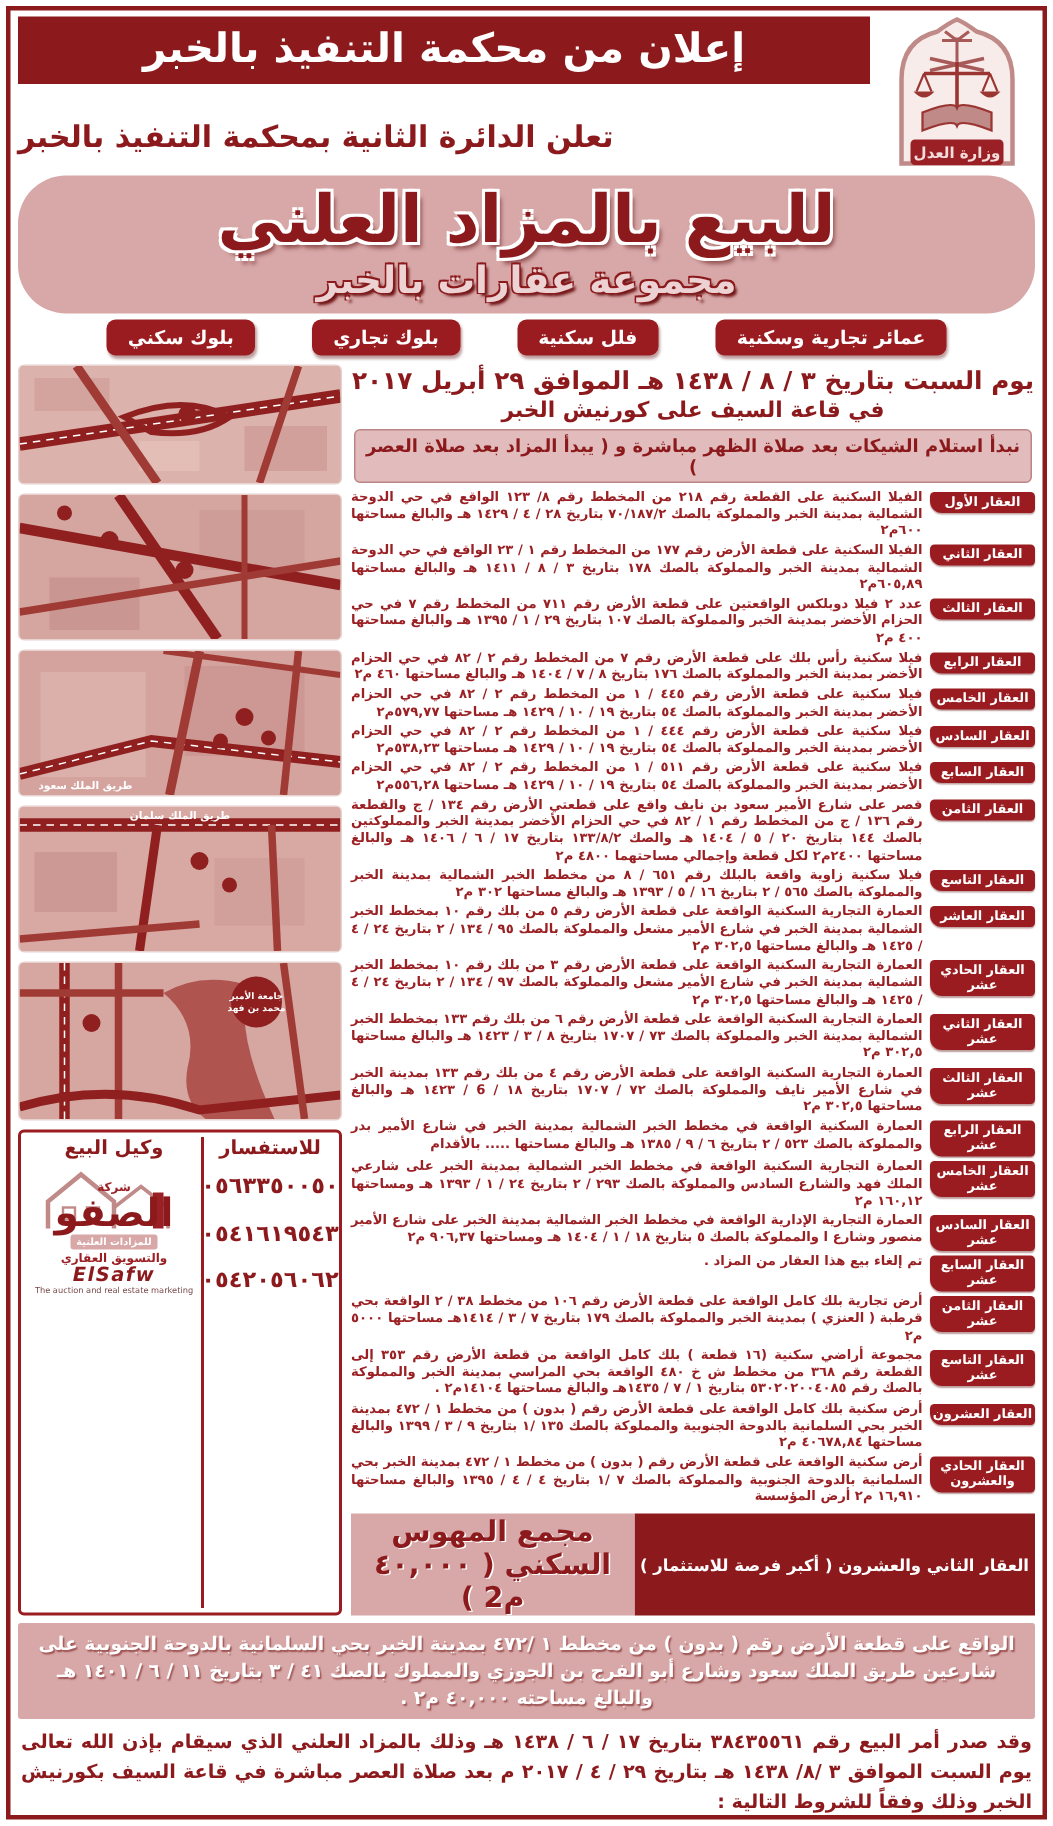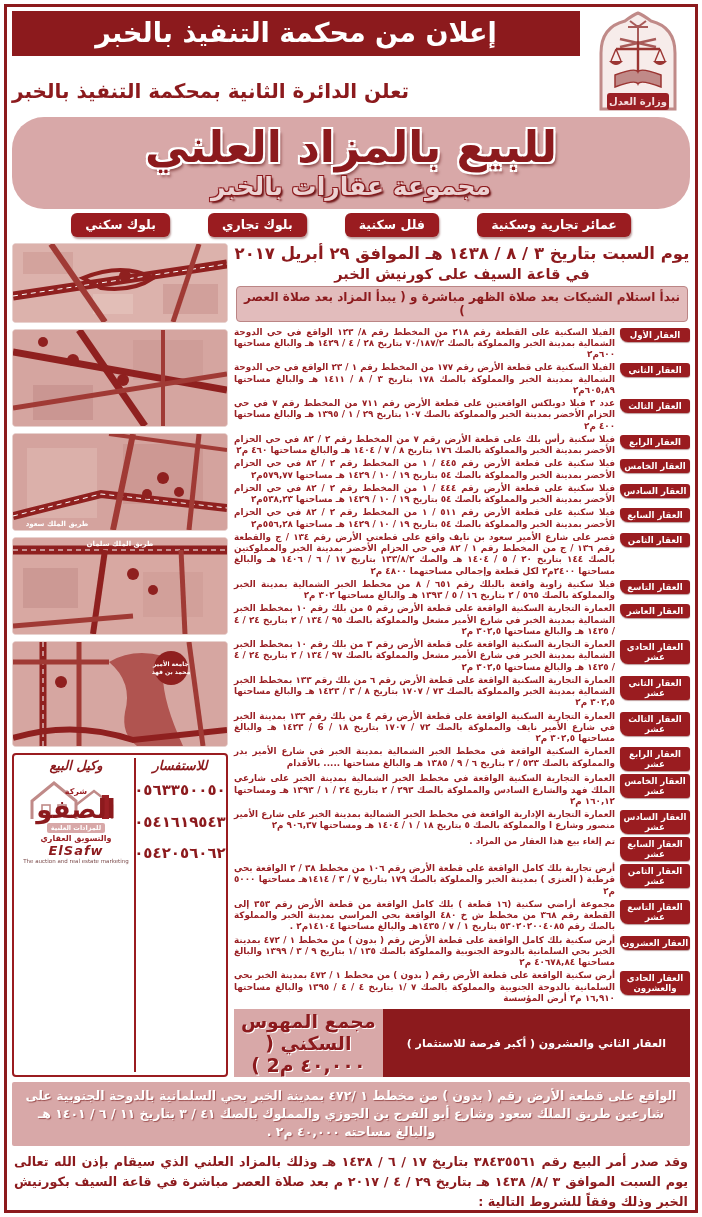--- a/index.html
+++ b/index.html
@@ -45,35 +45,35 @@
 
   .props{display:flex;flex-direction:column;}
   .prop-row{display:flex;align-items:flex-start;margin-bottom:2px;}
   .prop-tag{flex:none;width:70px;background:var(--maroon);color:#fff;font-weight:bold;font-size:8.6px;
             text-align:center;padding:2px 1px;border-radius:3px 3px 3px 8px;margin-left:5px;margin-top:1px;
             box-shadow:0 1px 1px rgba(90,10,10,.4);}
   .prop-text{flex:1;color:var(--txt);font-weight:bold;font-size:8.8px;line-height:1.28;text-align:justify;}
 
   .p22-head{display:flex;margin-top:3px;align-items:stretch;}
   .p22-label{flex:none;background:var(--maroon-dark);color:#fff;font-weight:bold;font-size:11px;
-             padding:4px 24px;display:flex;align-items:center;}
+             padding:4px 4px;display:flex;align-items:center;}
   .p22-title{flex:1;background:var(--pink);color:var(--maroon-dark);font-weight:bold;font-size:19px;
              text-align:center;padding:1px 4px;text-shadow:1px 1px 0 #fff;}
 
   
   .map{border-radius:4px;overflow:hidden;background:var(--map-base);flex:none;border:1px solid #e8d2cf;}
   .map svg{display:block;}
 
   
   .contact{border:2px solid var(--maroon);border-radius:4px;background:#fff;flex:1;
            display:flex;padding:3px 4px;min-height:0;}
   .c-half{display:flex;flex-direction:column;align-items:center;min-width:0;}
   .c-inquiry{width:88px;flex:none;border-left:2px solid var(--maroon);padding-left:2px;}
   .c-agent{flex:1;}
-  .c-title{color:var(--maroon-dark);font-weight:bold;font-size:13px;margin-bottom:2px;white-space:nowrap;font-style:italic;}
+  .c-title{color:var(--maroon-dark);font-weight:bold;font-size:13px;margin-bottom:2px;white-space:nowrap;}
   .phone{color:var(--maroon-dark);font-weight:bold;font-size:15px;line-height:2.1;letter-spacing:1px;white-space:nowrap;}
   .logo-house{margin-top:0;}
   .co-pre{color:var(--txt);font-weight:bold;font-size:8px;margin-top:-34px;}
   .co-name{color:var(--maroon-dark);font-weight:bold;font-size:26px;line-height:1;}
   .co-side{background:var(--pink);color:#fff;font-weight:bold;font-size:6.5px;padding:1px 4px;border-radius:2px;margin-top:1px;}
   .co-sub{color:var(--txt);font-weight:bold;font-size:8px;margin-top:1px;}
   .co-en{color:var(--maroon-dark);font-weight:bold;font-size:13px;font-style:italic;letter-spacing:1px;}
   .co-en-sub{color:#7a4a4a;font-size:5.5px;}
 
   

